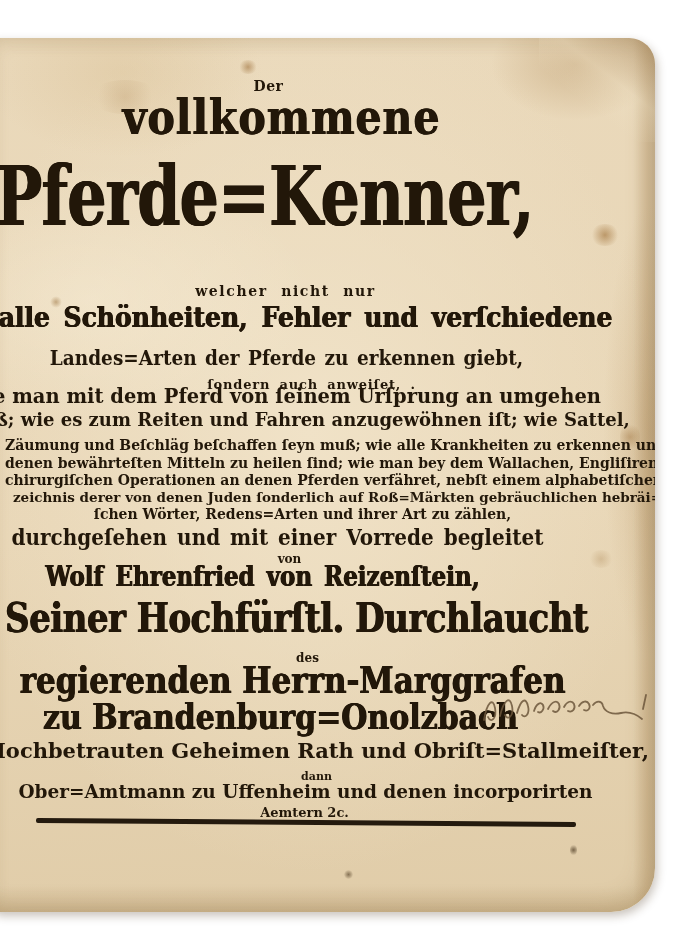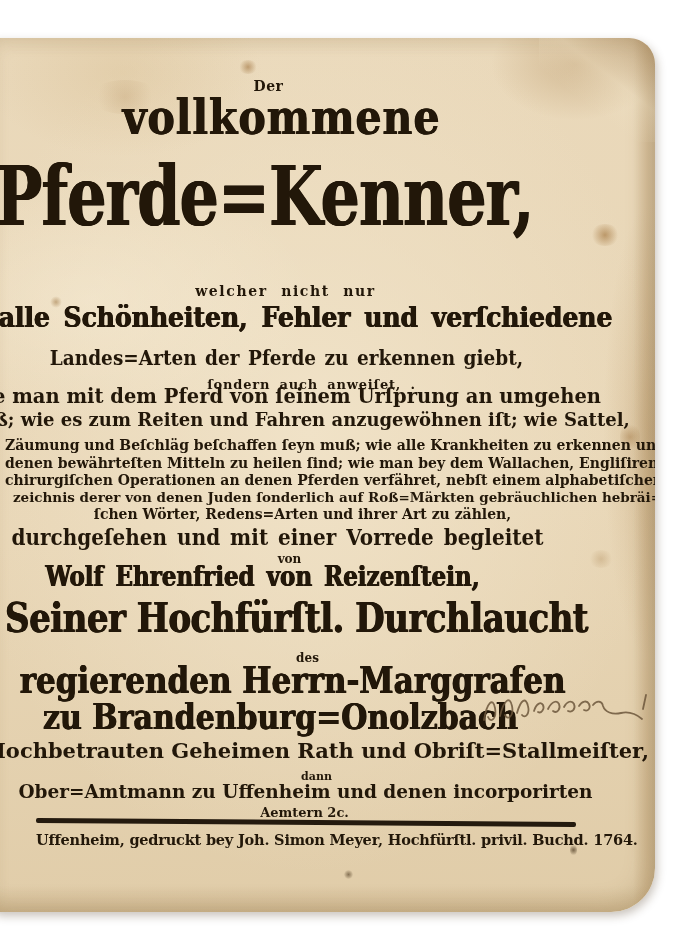--- a/index.html
+++ b/index.html
@@ -120,21 +120,20 @@
     <div class="line l-name ink-heavy">Wolf Ehrenfried von Reizenſtein,</div>
     <div class="line l-ded1 ink-heavy">Seiner Hochfürſtl. Durchlaucht</div>
     <div class="line l-ded2">des</div>
     <div class="line l-ded3 ink-heavy">regierenden Herrn-Marggrafen</div>
     <div class="line l-ded4 ink-heavy">zu Brandenburg=Onolzbach</div>
     <div class="line l-ded5">Hochbetrauten Geheimen Rath und Obriſt=Stallmeiſter,</div>
     <div class="line l-ded6">dann</div>
     <div class="line l-ded7">Ober=Amtmann zu Uffenheim und denen incorporirten</div>
     <div class="line l-ded8">Aemtern 2c.</div>
     <div class="rule"></div>
-    <div class="line l-imprint">Uffenheim, gedruckt bey Joh. Simon Meyer, Hochfürſtl. privil. Buchd. 1764.</div>
   </div>
 
   <svg class="handwriting" viewBox="0 0 168 46" xmlns="http://www.w3.org/2000/svg">
     <g fill="none" stroke="#6d573c" stroke-width="1.8" stroke-linecap="round" opacity="0.85">
       <path d="M4 32 C7 14, 13 9, 15 20 C17 30, 11 36, 8 29"></path>
       <path d="M20 28 C24 11, 30 8, 32 18 C34 28, 28 33, 25 27"></path>
       <path d="M37 25 C41 11, 46 9, 48 18 C50 26, 45 31, 42 27"></path>
       <path d="M54 23 C56 16, 61 13, 63 17 C65 21, 61 26, 58 24"></path>
       <path d="M68 21 C72 13, 77 12, 79 16 C81 21, 77 26, 73 23"></path>
       <path d="M84 19 C87 13, 92 12, 94 16 C96 21, 92 25, 88 23"></path>

